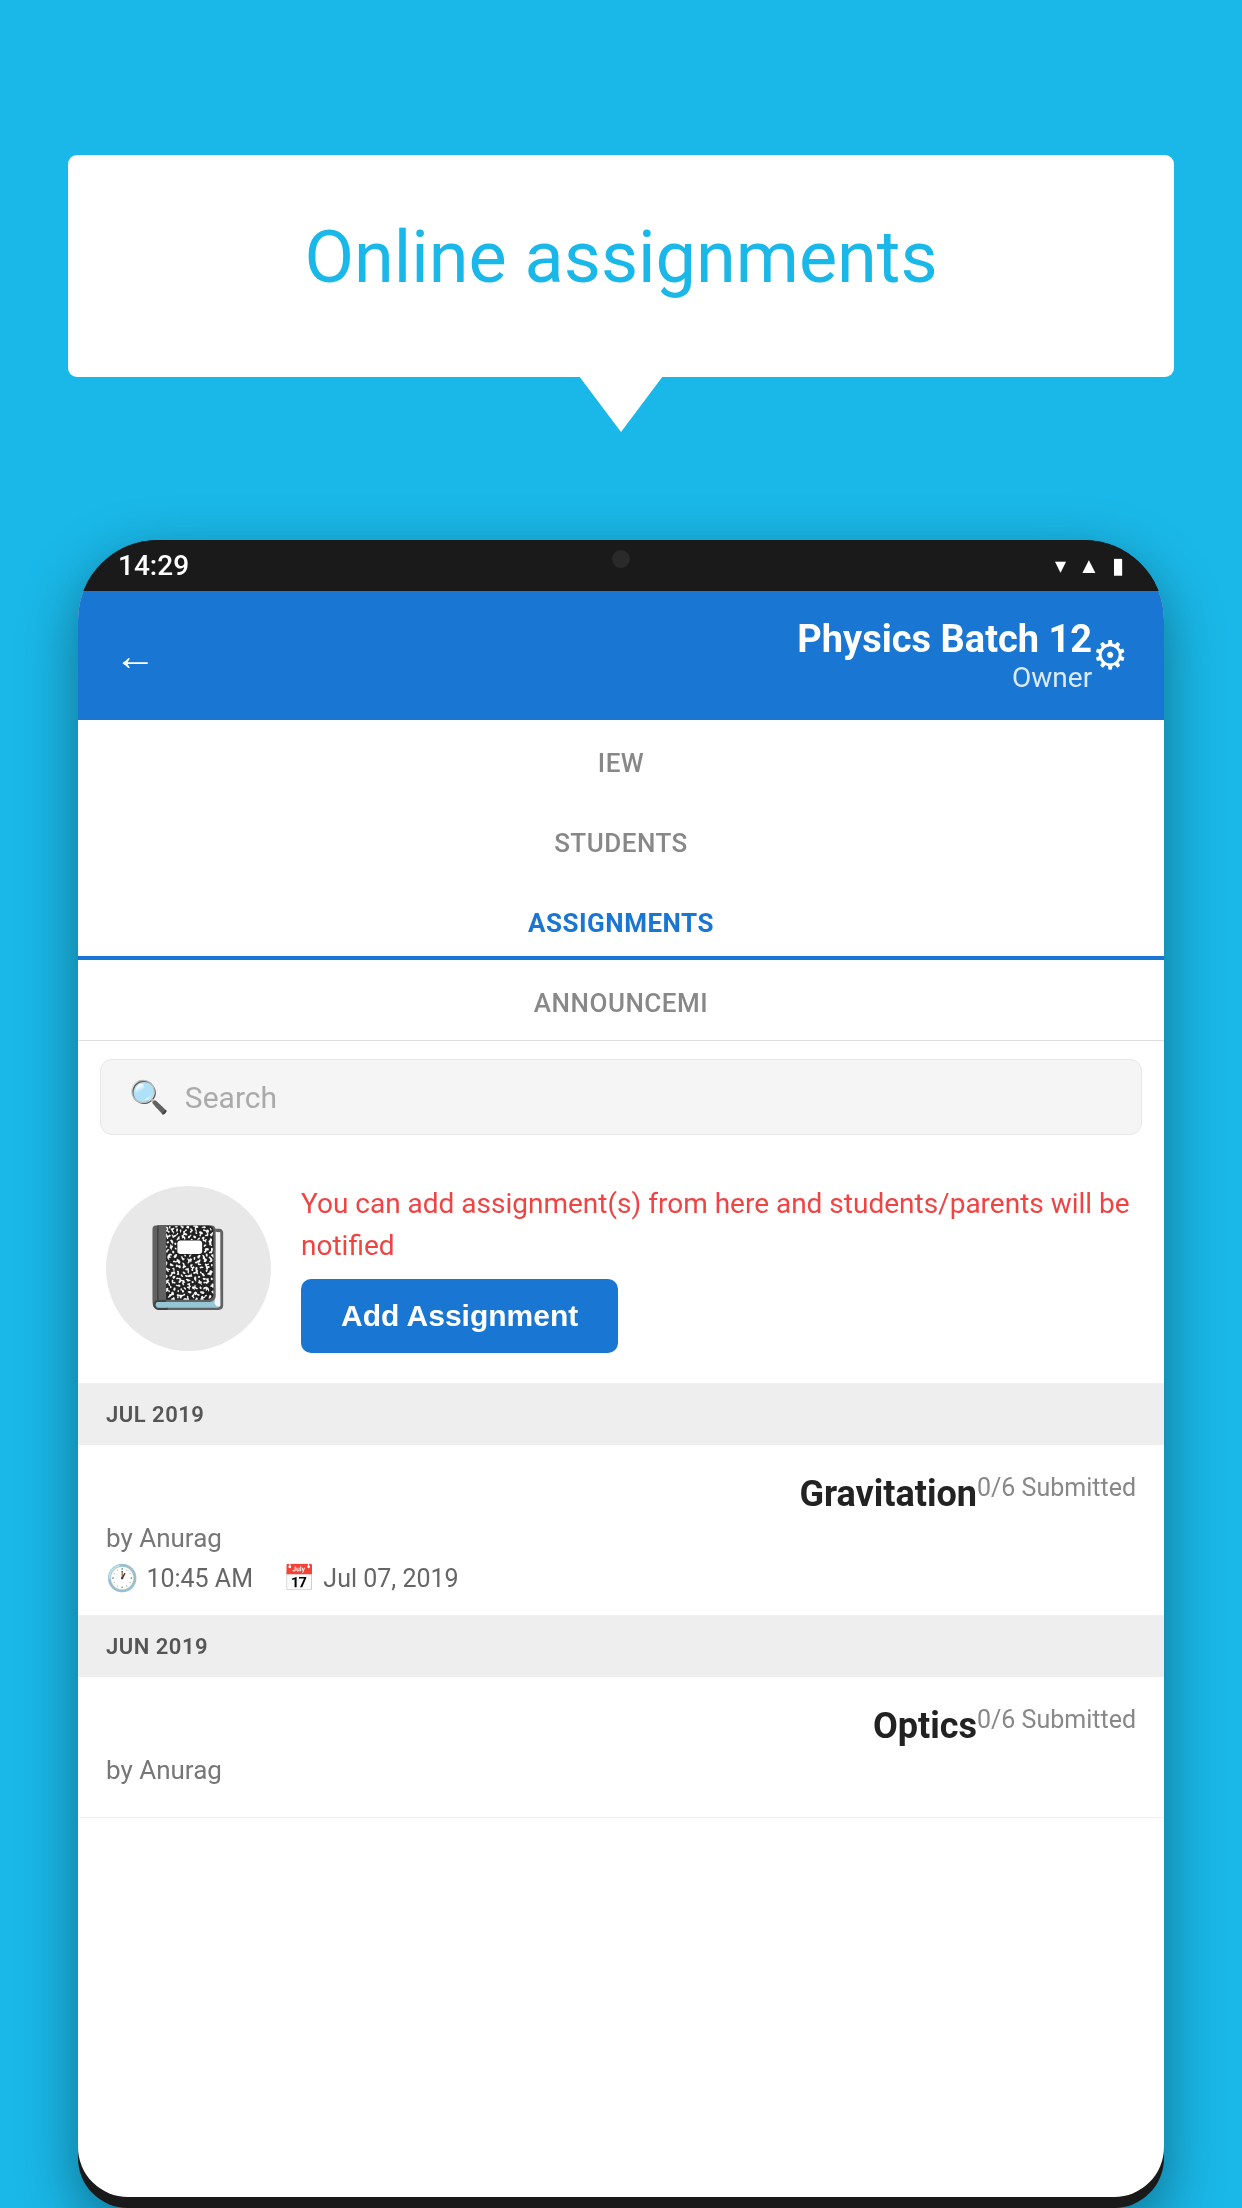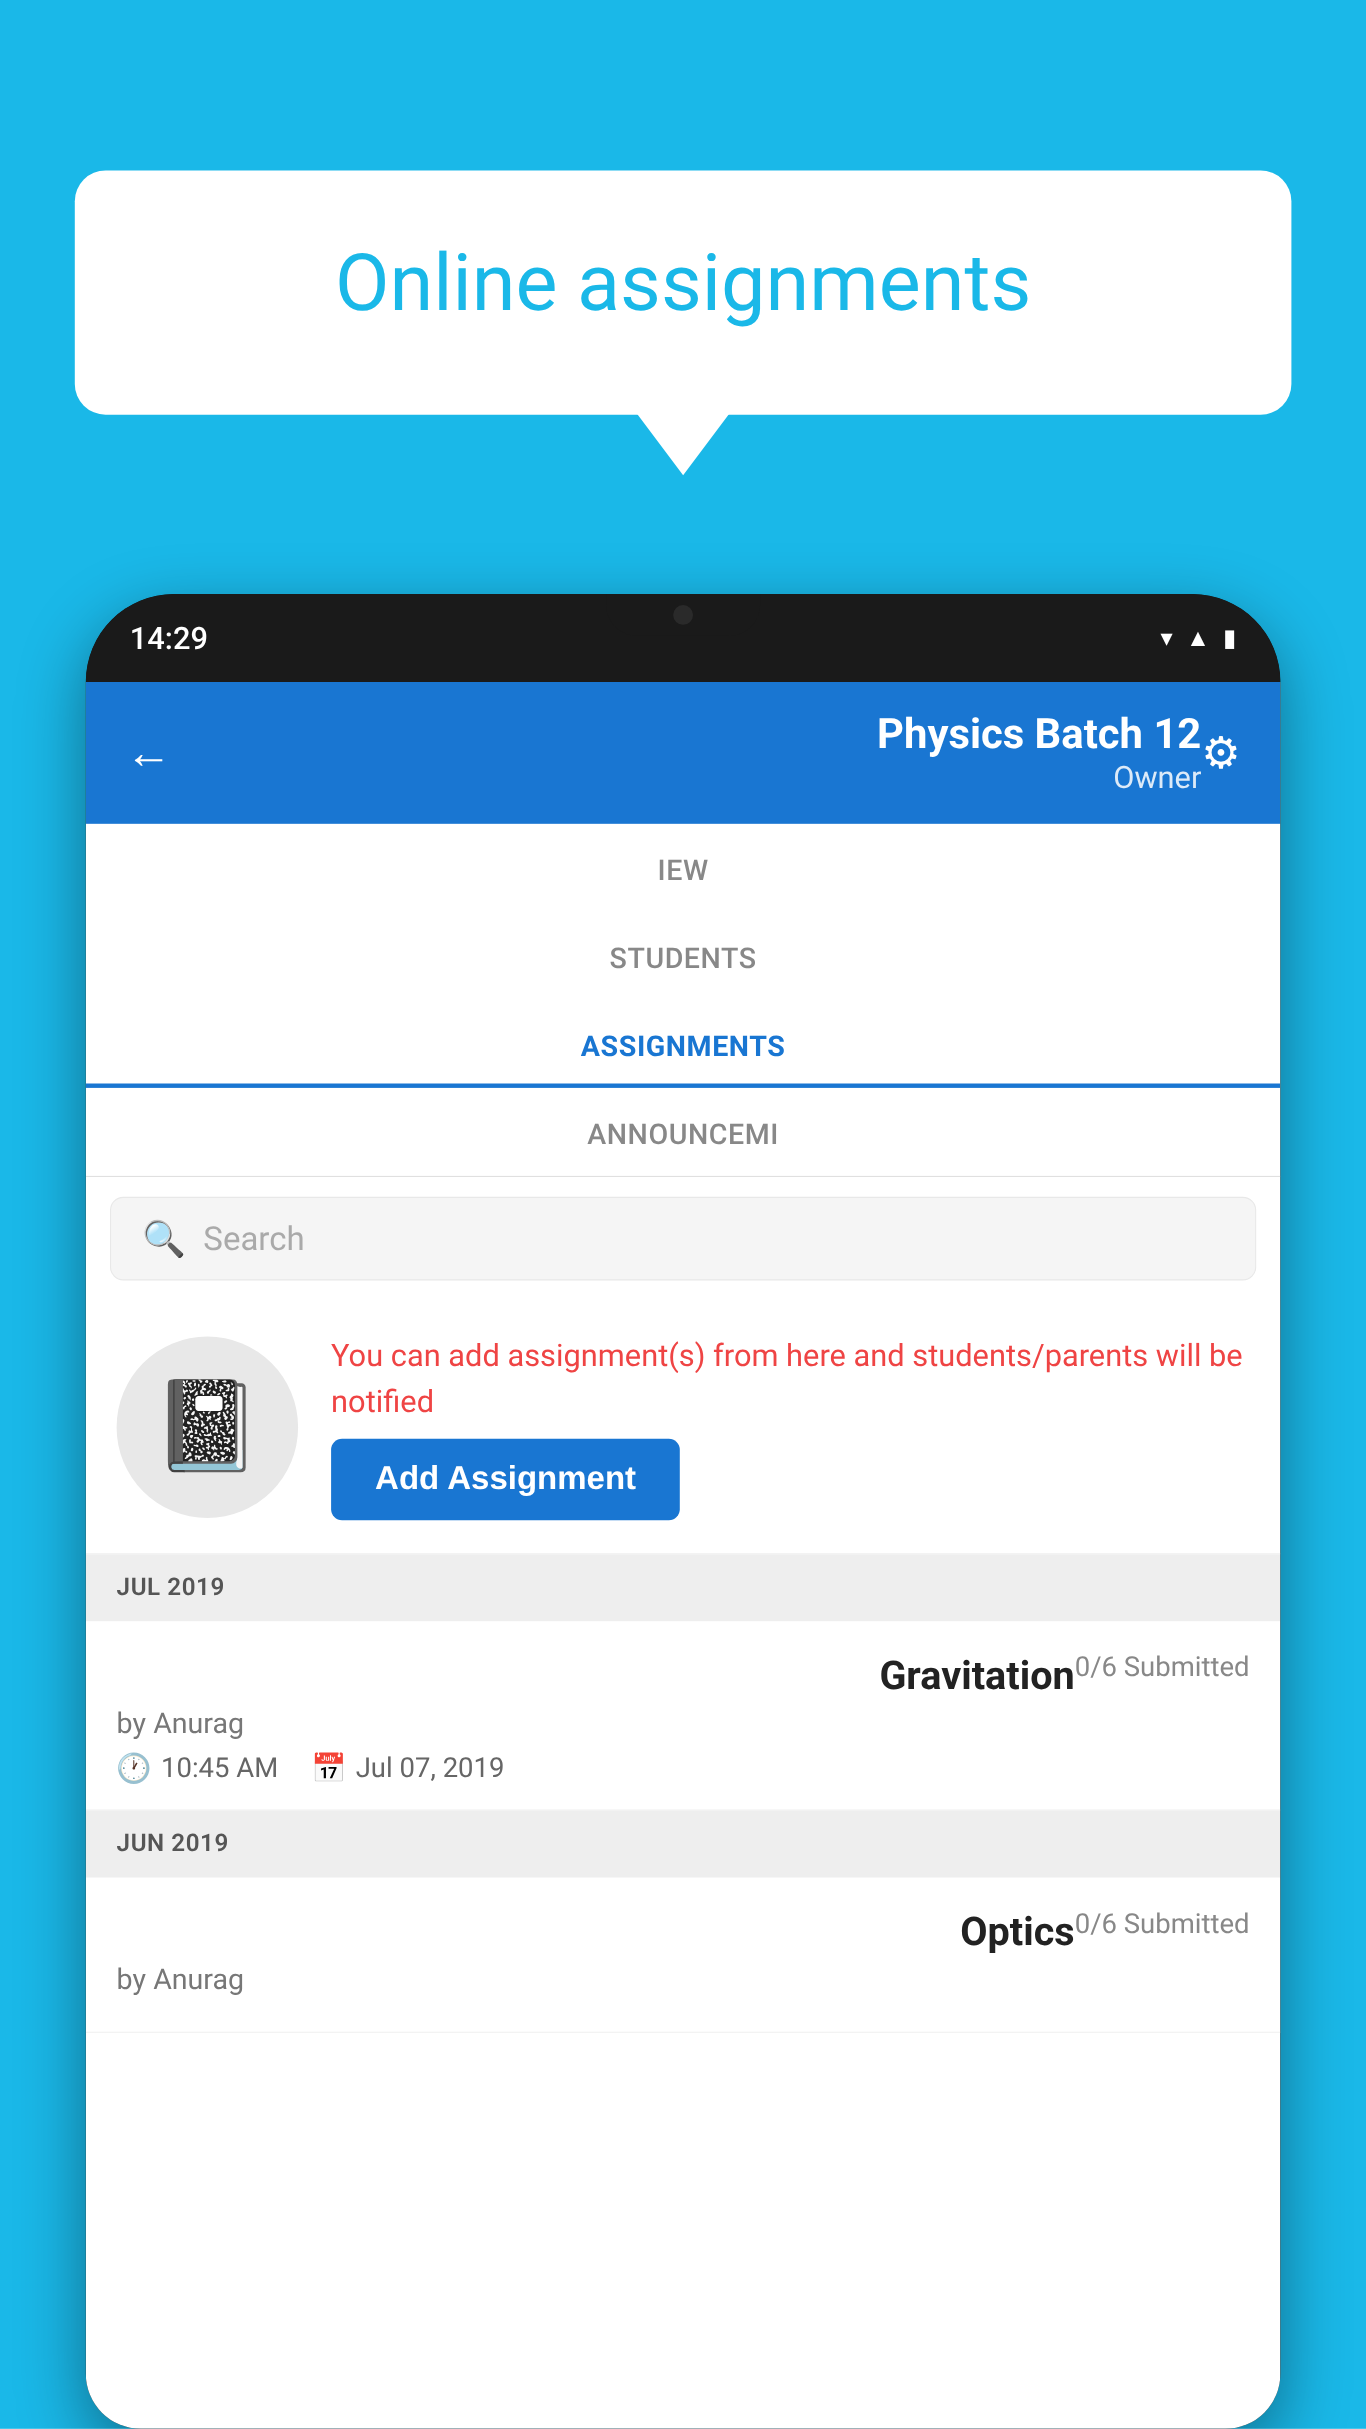--- a/index.html
+++ b/index.html
@@ -12,21 +12,21 @@
       overflow: hidden;
     }
 
     
     .speech-bubble {
       position: absolute;
       top: 155px;
       left: 68px;
       right: 68px;
       background: white;
-      border-radius: 28px;
+      border-radius: 9px;
       padding: 60px 70px 55px 70px;
       text-align: center;
     }
     .speech-bubble::after {
       content: '';
       position: absolute;
       bottom: -55px;
       left: 50%;
       transform: translateX(-50%);
       width: 0;
@@ -57,21 +57,21 @@
       background: #1a1a1a;
       border-radius: 80px 80px 50px 50px;
       padding: 0;
       overflow: hidden;
       box-shadow: 0 20px 60px rgba(0,0,0,0.4);
     }
 
     
     .phone-top-bar {
       background: #1a1a1a;
-      height: 80px;
+      height: 51px;
       position: relative;
       display: flex;
       align-items: center;
       justify-content: space-between;
       padding: 0 40px;
       border-radius: 80px 80px 0 0;
     }
     .status-time {
       color: white;
       font-size: 28px;

